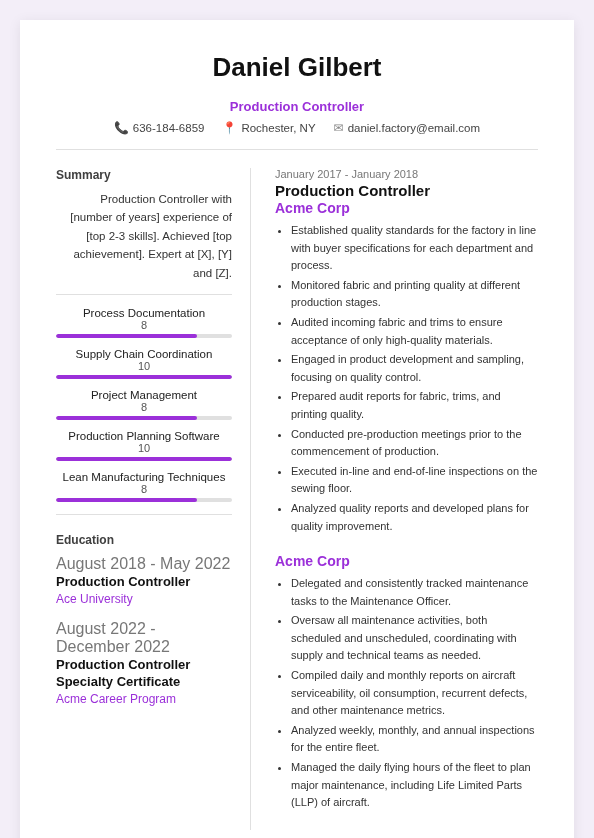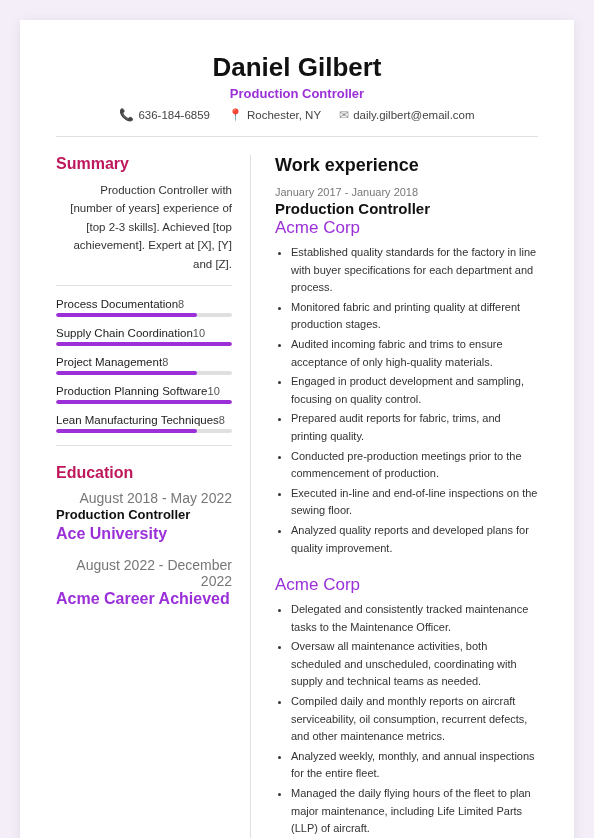--- a/index.html
+++ b/index.html
@@ -22,21 +22,21 @@
     .header {
       text-align: center;
       border-bottom: 1.5px solid #e0e0e0;
       padding-bottom: 14px;
       margin-bottom: 18px;
     }
     .header-name {
       font-size: 26px;
       font-weight: bold;
       color: #111;
-      margin-bottom: 3px;
+      margin-bottom: 16px;
     }
     .header-title {
       color: #9b30d9;
       font-size: 13px;
       font-weight: bold;
       margin-bottom: 7px;
     }
     .header-contact {
       display: flex;
       justify-content: center;
@@ -61,22 +61,22 @@
     .left-col {
       width: 195px;
       flex-shrink: 0;
       border-right: 1.5px solid #e0e0e0;
       padding-right: 18px;
     }
     .right-col {
       flex: 1;
     }
     .section-title {
-      color: #be185d;
-      font-size: 16px;
+      color: #404040;
+      font-size: 12px;
       font-weight: bold;
       margin-bottom: 8px;
       margin-top: 18px;
     }
     .section-title:first-child {
       margin-top: 0;
     }
     .summary-text {
       font-size: 11.5px;
       color: #333;
@@ -87,61 +87,61 @@
     .divider {
       border: none;
       border-top: 1px solid #e0e0e0;
       margin: 12px 0;
     }
     .skill-item {
       margin-bottom: 10px;
     }
     .skill-row {
       display: flex;
-      justify-content: flex-start;
+      justify-content: space-between;
       align-items: center;
       font-size: 11.5px;
       color: #222;
       margin-bottom: 3px;
+      flex-direction: column;
     }
     .skill-count {
       font-size: 11px;
       color: #555;
     }
     .skill-bar-bg {
       height: 4px;
       background: #e0e0e0;
       border-radius: 2px;
       overflow: hidden;
     }
     .skill-bar-fill {
       height: 100%;
       background: #9b30d9;
       border-radius: 2px;
     }
     .edu-item {
       margin-bottom: 14px;
     }
     .edu-date {
-      font-size: 14px;
+      font-size: 16px;
       color: #777;
       margin-bottom: 1px;
-      text-align: right;
     }
     .edu-degree {
       font-size: 13px;
       font-weight: bold;
       color: #111;
       margin-bottom: 1px;
       line-height: 1.3;
     }
     .edu-school {
       color: #9b30d9;
-      font-size: 16px;
-      font-weight: bold;
+      font-size: 12px;
+      font-weight: normal;
     }
     
     .work-section-title {
       font-size: 18px;
       font-weight: bold;
       color: #111;
       margin-bottom: 10px;
     }
     .job-item {
       margin-bottom: 18px;
@@ -152,22 +152,22 @@
       margin-bottom: 2px;
     }
     .job-title {
       font-size: 15px;
       font-weight: bold;
       color: #111;
       margin-bottom: 1px;
     }
     .job-company {
       color: #9b30d9;
-      font-size: 17px;
-      font-weight: normal;
+      font-size: 14px;
+      font-weight: bold;
       margin-bottom: 6px;
     }
     .job-bullets {
       list-style: disc;
       padding-left: 16px;
       font-size: 11px;
       color: #333;
       line-height: 1.6;
     }
     .job-bullets li {
@@ -186,21 +186,21 @@
       <span>
         <span class="contact-icon">📞</span>
         <span>636-184-6859</span>
       </span>
       <span>
         <span class="contact-icon">📍</span>
         <span>Rochester, NY</span>
       </span>
       <span>
         <span class="contact-icon">✉</span>
-        <span>daily.gilbert@email.com</span>
+        <span>daniel.factory@email.com</span>
       </span>
     </div>
   </div>
 
   <div class="main-layout">
 
     <div class="left-col">
 
       <div class="section-title">Summary</div>
       <p class="summary-text">Production Controller with [number of years] experience of [top 2-3 skills]. Achieved [top achievement]. Expert at [X], [Y] and [Z].</p>
@@ -257,27 +257,27 @@
 
       <div class="section-title">Education</div>
       <div id="edu-container">
           <div class="edu-item">
       <div class="edu-date">August 2018 - May 2022</div>
       <div class="edu-degree">Production Controller</div>
       <div class="edu-school">Ace University</div>
     </div>
           <div class="edu-item">
       <div class="edu-date">August 2022 - December 2022</div>
-      <div class="edu-school">Acme Career Achieved</div>
+      <div class="edu-degree">Production Controller Specialty Certificate</div>
+      <div class="edu-school">Acme Career Program</div>
     </div>
         </div>
     </div>
 
     <div class="right-col">
-      <div class="work-section-title">Work experience</div>
       <div id="jobs-container">
           <div class="job-item">
       <div class="job-date">January 2017 - January 2018</div>
       <div class="job-title">Production Controller</div>
       <div class="job-company">Acme Corp</div>
       <ul class="job-bullets">
               <li>Established quality standards for the factory in line with buyer specifications for each department and process.</li>
               <li>Monitored fabric and printing quality at different production stages.</li>
               <li>Audited incoming fabric and trims to ensure acceptance of only high-quality materials.</li>
               <li>Engaged in product development and sampling, focusing on quality control.</li>

